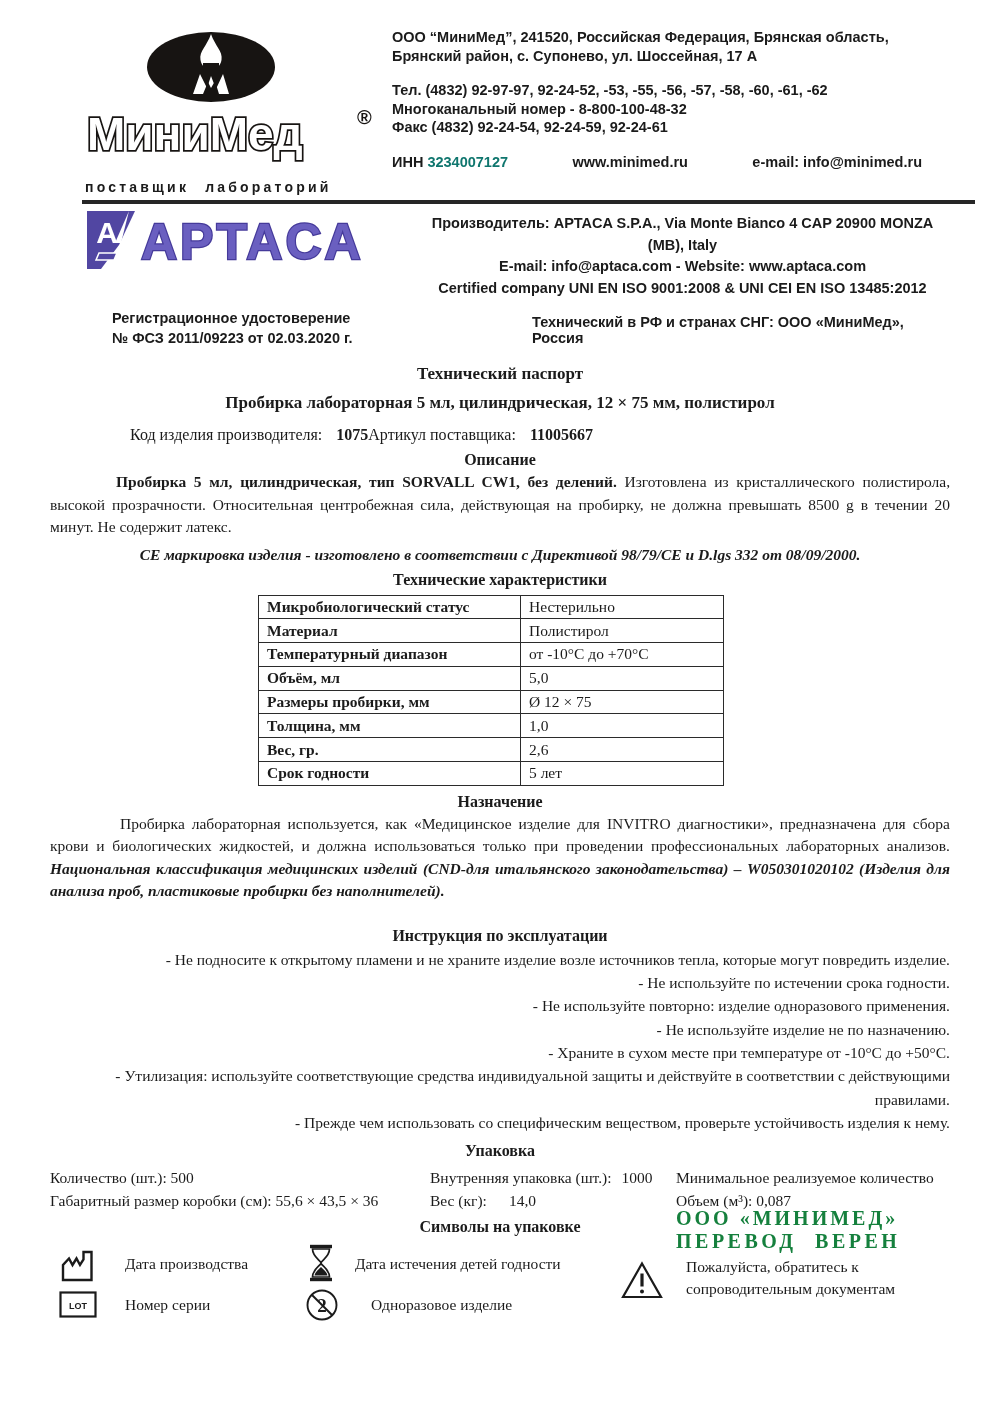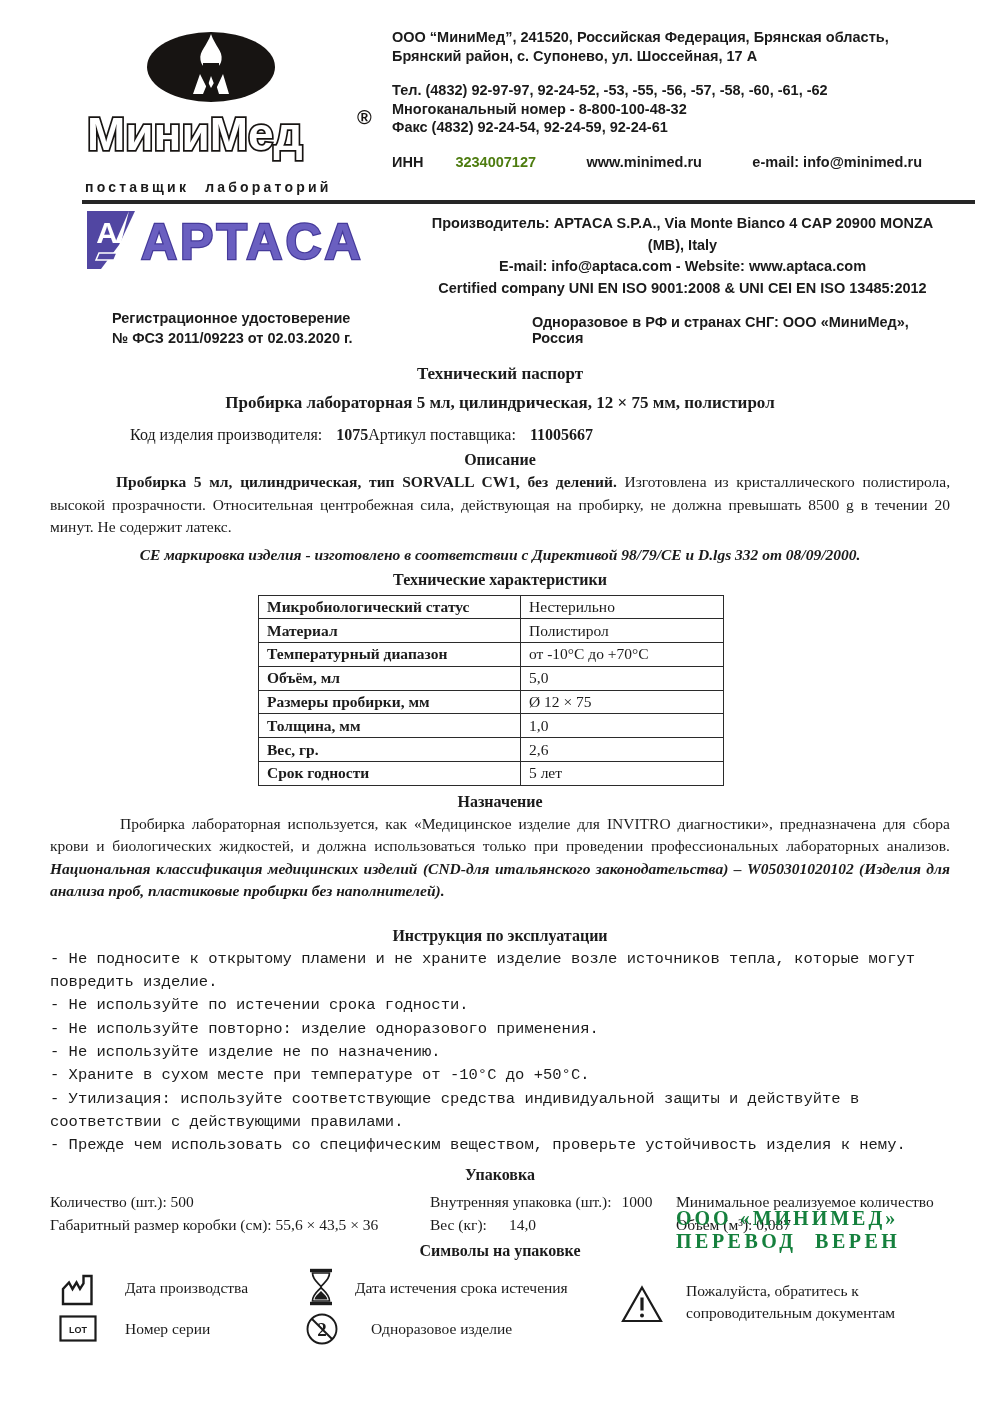--- a/index.html
+++ b/index.html
@@ -9,21 +9,21 @@
 
   
   .header { display: flex; margin-left: 35px; }
   .logo-block { width: 305px; flex: 0 0 305px; }
   .logo-oval { display: block; margin: 6px 0 0 60px; }
   .logo-wordmark { display: block; margin-top: -2px; }
   .logo-tagline { font-family: "Liberation Sans", sans-serif; font-weight: 700; font-size: 14px; letter-spacing: 3.2px; word-spacing: 9px; white-space: nowrap; margin-top: 15px; }
   .contact-block { font-family: "Liberation Sans", sans-serif; font-weight: 700; font-size: 14.5px; line-height: 18.5px; padding-top: 4px; margin-left: 2px; }
   .contact-block .grp { margin-bottom: 16px; }
   .inn-row { display: flex; width: 530px; justify-content: space-between; margin-top: 11px; }
-  .inn-num { color: #4d7c0f; margin-left: 28px; }
+  .inn-num { color: #0f766e; }
 
   .divider { border: 0; border-top: 4px solid #262626; margin: 5px 0 0 32px; width: 893px; }
 
   
   .aptaca-row { display: flex; margin-left: 35px; margin-top: 5px; }
   .aptaca-logo { display: flex; align-items: flex-start; width: 330px; flex: 0 0 330px; }
   .aptaca-info { font-family: "Liberation Sans", sans-serif; font-weight: 700; font-size: 14.5px; line-height: 21.5px; text-align: center; width: 560px; padding-top: 4px; }
   .reg-row { display: flex; margin-left: 38px; margin-top: 9px; }
   .reg-block { font-family: "Liberation Sans", sans-serif; font-weight: 700; font-size: 14.5px; line-height: 20px; width: 420px; flex: 0 0 420px; margin-left: 24px; }
   .distrib { font-family: "Liberation Sans", sans-serif; font-weight: 700; font-size: 14.5px; padding-top: 6px; }
@@ -43,21 +43,21 @@
   .spec-wrap { position: relative; }
   table.specs { border-collapse: collapse; margin: 6px 0 0 208px; }
   table.specs td { border: 1.6px solid #2b2b2b; font-size: 15.5px; height: 23.8px; padding: 0 6px 0 8px; vertical-align: middle; }
   table.specs td.k { width: 262px; font-weight: 700; }
   table.specs td.v { width: 203px; }
 
   .stamp { position: absolute; left: 626px; top: 612px; color: #15803d; font-weight: 700; font-size: 20px; letter-spacing: 3px; white-space: nowrap; }
   .stamp .l2 { margin-top: 0; word-spacing: 10px; letter-spacing: 3.5px; }
 
   
-  .instr-item { font-size: 15.5px; line-height: 23.3px; text-align: left; font-family: Liberation Mono, monospace; }
+  .instr-item { font-size: 15.5px; line-height: 23.3px; text-align: right; }
 
   
   .pack-grid { display: flex; margin-top: 6px; font-size: 15.5px; line-height: 23px; }
   .pack-col1 { width: 380px; flex: 0 0 380px; }
   .pack-col2 { width: 246px; flex: 0 0 246px; }
   .pack-col3 { width: 274px; flex: 0 0 274px; }
   .pack-val { margin-left: 10px; }
 
   
   .symbols { position: relative; height: 108px; margin-top: 8px; }
@@ -122,21 +122,21 @@
       <div>E-mail: info@aptaca.com - Website: www.aptaca.com</div>
       <div>Certified company UNI EN ISO 9001:2008 &amp; UNI CEI EN ISO 13485:2012</div>
     </div>
   </div>
 
   <div class="reg-row">
     <div class="reg-block">
       <div>Регистрационное удостоверение</div>
       <div>№ ФСЗ 2011/09223 от 02.03.2020 г.</div>
     </div>
-    <div class="distrib">Одноразовое в РФ и странах СНГ: ООО «МиниМед», Россия</div>
+    <div class="distrib">Технический в РФ и странах СНГ: ООО «МиниМед», Россия</div>
   </div>
 
   <div class="h-center doc-title">Технический паспорт</div>
   <div class="h-center product-title">Пробирка лабораторная 5 мл, цилиндрическая, 12 × 75 мм, полистирол</div>
 
   <div class="codes-row">
     <span><span>Код изделия производителя:</span><b>1075</b></span>
     <span><span>Артикул поставщика:</span><b>11005667</b></span>
   </div>
 
@@ -232,21 +232,21 @@
     </svg>
     <div class="sym-label" style="left:75px; top:50px;">Номер серии</div>
 
     <svg class="sym" style="left:258px; top:0px;" width="26" height="38" viewBox="0 0 26 38">
       <line class="ln" x1="2" y1="2.5" x2="24" y2="2.5" stroke-width="3.4"></line>
       <line class="ln" x1="2" y1="35.5" x2="24" y2="35.5" stroke-width="3.4"></line>
       <path class="ln" d="M4.5 5 H21.5 C21.5 12 15 15.5 13 18.5 C11 15.5 4.5 12 4.5 5 Z" stroke-width="1.7"></path>
       <path class="ln" d="M4.5 33 H21.5 C21.5 26 15 22.5 13 19.5 C11 22.5 4.5 26 4.5 33 Z" stroke-width="1.7"></path>
       <path d="M6.5 31.5 H19.5 C19 28 14.8 25 13 23 C11.2 25 7 28 6.5 31.5 Z" fill="#1b1b1b"></path>
     </svg>
-    <div class="sym-label" style="left:305px; top:9px;">Дата истечения срока истечения</div>
+    <div class="sym-label" style="left:305px; top:9px;">Дата истечения детей годности</div>
 
     <svg class="sym" style="left:255px; top:44px;" width="34" height="34" viewBox="0 0 34 34">
       <circle class="ln" cx="17" cy="17" r="14.5" stroke-width="1.9"></circle>
       <text x="17" y="24" text-anchor="middle" font-family="Liberation Serif, serif" font-size="19" font-weight="bold" fill="#1b1b1b">2</text>
       <line class="ln" x1="7" y1="7" x2="27" y2="27" stroke-width="1.9"></line>
     </svg>
     <div class="sym-label" style="left:305px; top:50px;margin-left:16px;">Одноразовое изделие</div>
 
     <svg class="sym" style="left:570px; top:16px;" width="44" height="40" viewBox="0 0 44 40">
       <path class="ln" d="M22 3.5 L41 37 L3 37 Z" stroke-width="2.2"></path>

